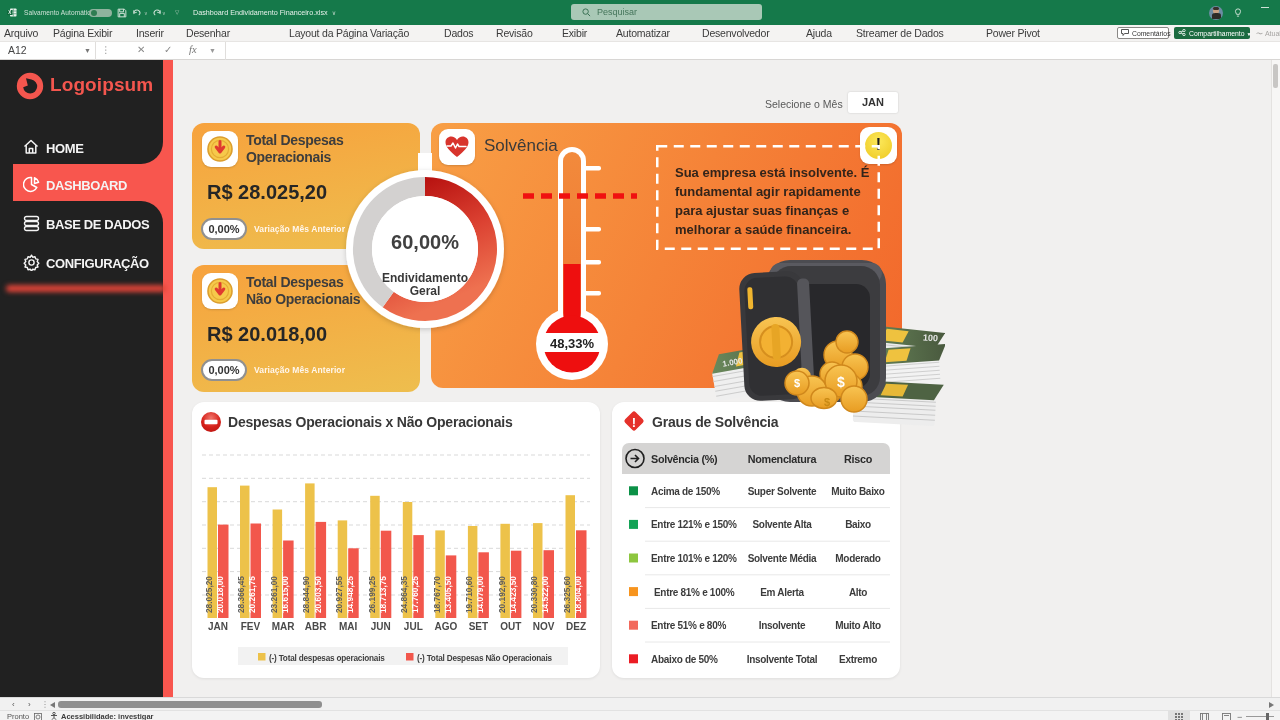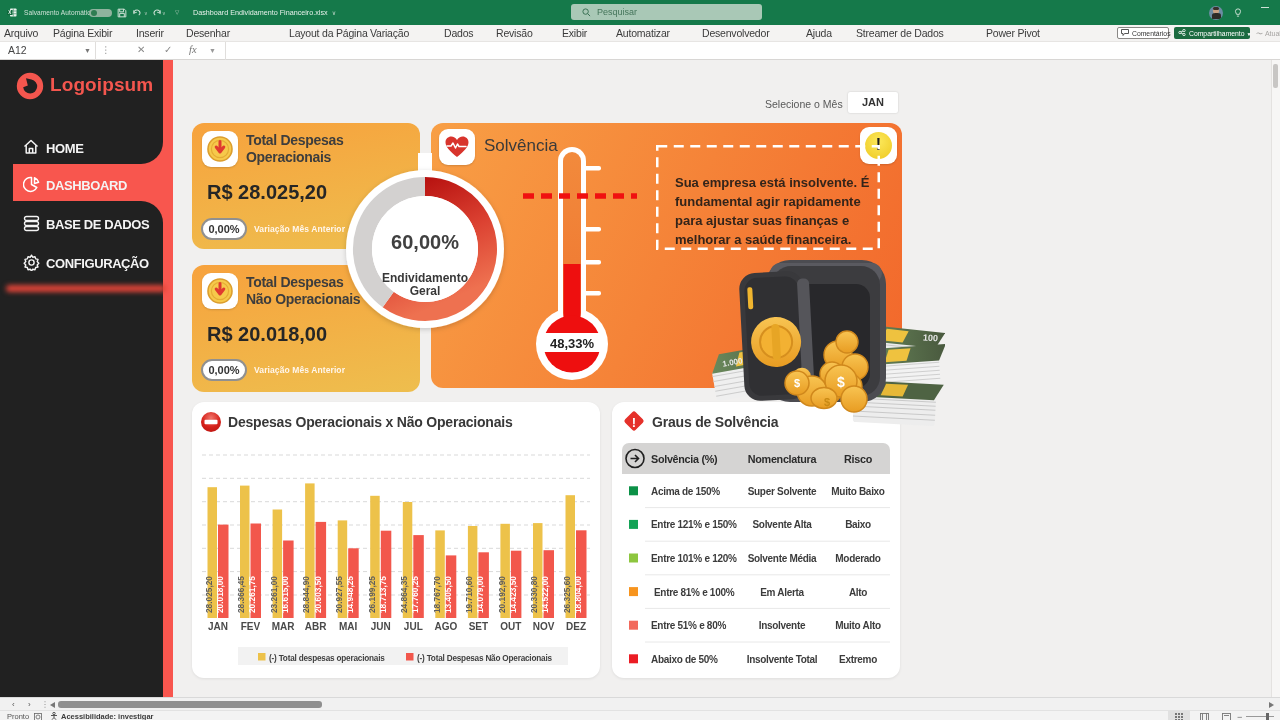--- a/index.html
+++ b/index.html
@@ -209,21 +209,21 @@
         <path d="M13 22 C6 16 1.5 12 1.5 7.2 C1.5 3.8 4.2 1.5 7.2 1.5 C9.6 1.5 11.8 3 13 5 C14.2 3 16.4 1.5 18.8 1.5 C21.8 1.5 24.5 3.8 24.5 7.2 C24.5 12 20 16 13 22 Z" fill="#D8342C"></path>
         <path d="M3 11 h4 l2-3 2.5 5 2-4 1.5 2.5 h7" fill="none" stroke="#FFF" stroke-width="1.5" stroke-linecap="round" stroke-linejoin="round"></path>
       </svg>
       <div class="abs" style="left:53px;top:13px;font-size:17px;font-weight:normal;color:#3A3A3A;">Solvência</div>
       <div class="abs" style="left:429px;top:4px;width:37px;height:37px;background:#FFF;border-radius:9px;box-shadow:0 1px 2px rgba(0,0,0,0.15);"></div>
       <div class="abs" style="left:434px;top:9px;width:27px;height:27px;background:radial-gradient(circle at 50% 35%,#FCE85A,#EEC820);border-radius:50%;text-align:center;line-height:26px;font-weight:bold;font-size:16px;color:#1E1E1E;">!</div>
 
       <svg class="abs" style="left:225px;top:22px;" width="224" height="105" viewBox="0 0 224 105">
         <rect x="1.25" y="1.25" width="221.5" height="102.5" fill="none" stroke="#FFF" stroke-width="2.5" stroke-dasharray="10 6.5"></rect>
       </svg>
-      <div class="abs" style="left:244px;top:40px;width:210px;font-size:13px;line-height:19px;font-weight:bold;color:#33241A;margin-top:10px;">Sua empresa está insolvente. É<br>fundamental agir rapidamente<br>para ajustar suas finanças e<br>melhorar a saúde financeira.</div>
+      <div class="abs" style="left:244px;top:40px;width:210px;font-size:13px;line-height:19px;font-weight:bold;color:#33241A;">Sua empresa está insolvente. É<br>fundamental agir rapidamente<br>para ajustar suas finanças e<br>melhorar a saúde financeira.</div>
     </div>
     <div class="card" id="cardchart">
         <svg class="abs" style="left:0;top:0;" width="408" height="276" viewBox="0 0 408 276">
       <defs>
             <radialGradient id="redcirc" cx="0.5" cy="0.3" r="0.9">
         <stop offset="0" stop-color="#F0756B"></stop>
               <stop offset="0.5" stop-color="#D6221B"></stop>
               <stop offset="1" stop-color="#B00F0C"></stop>
       </radialGradient>
           </defs>

